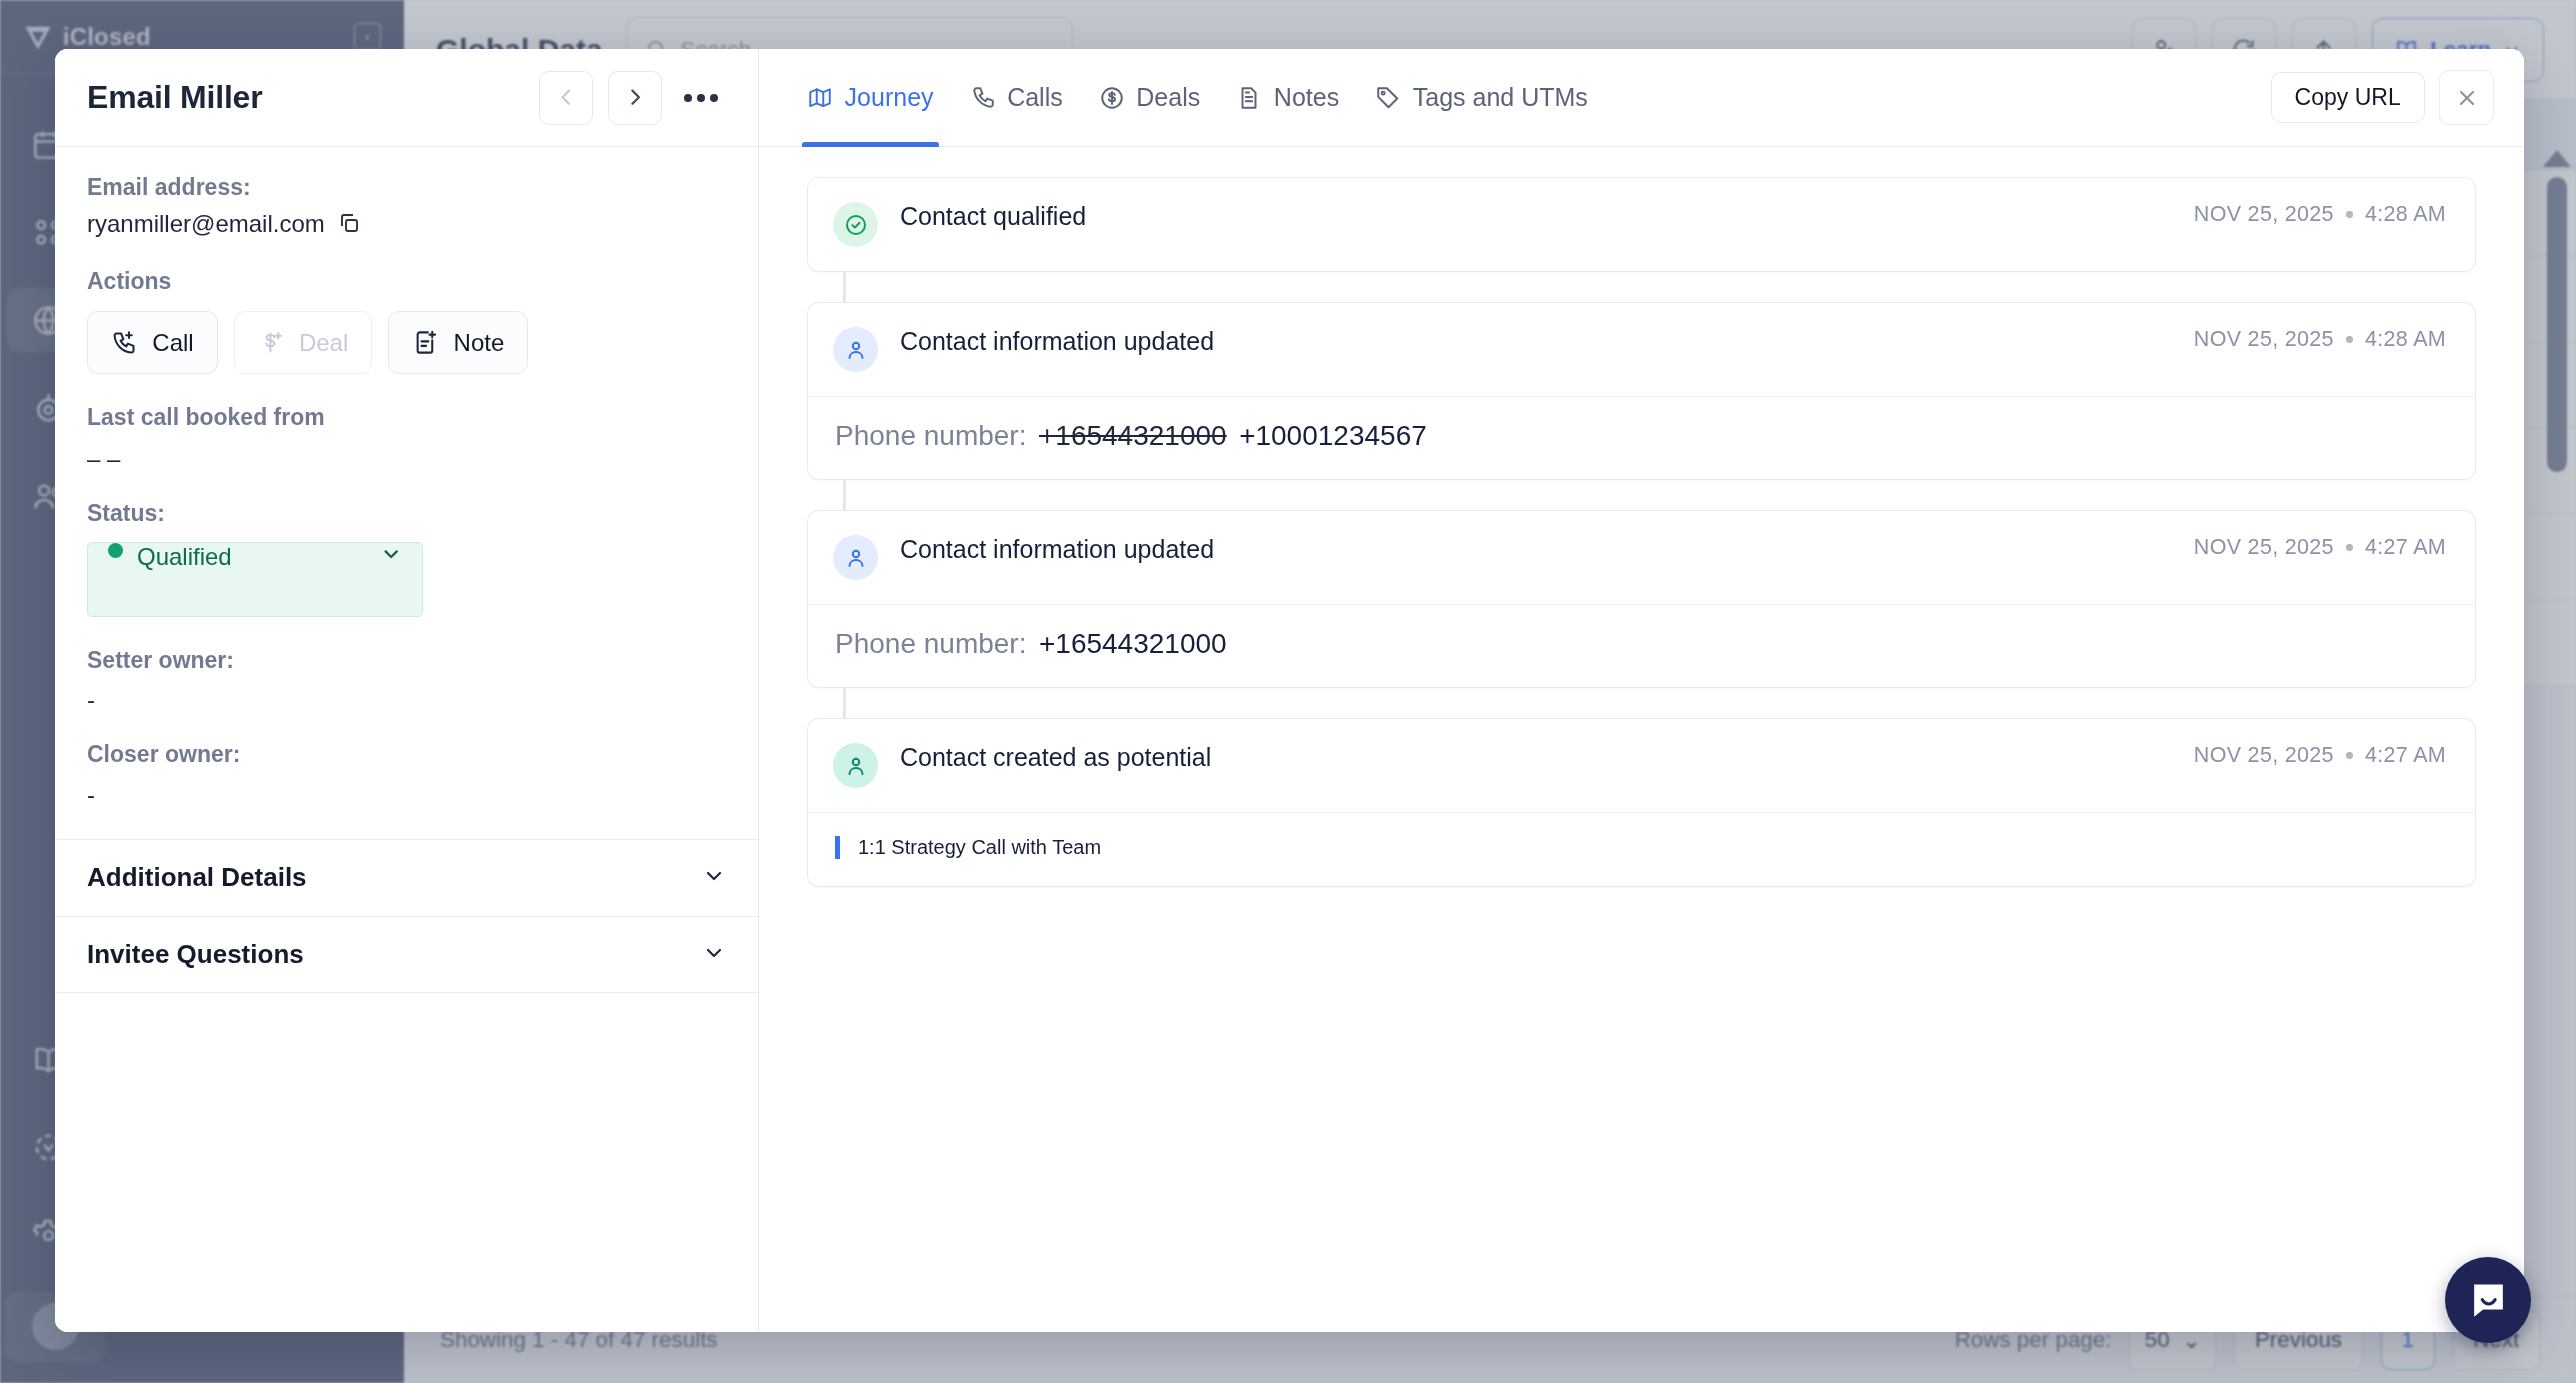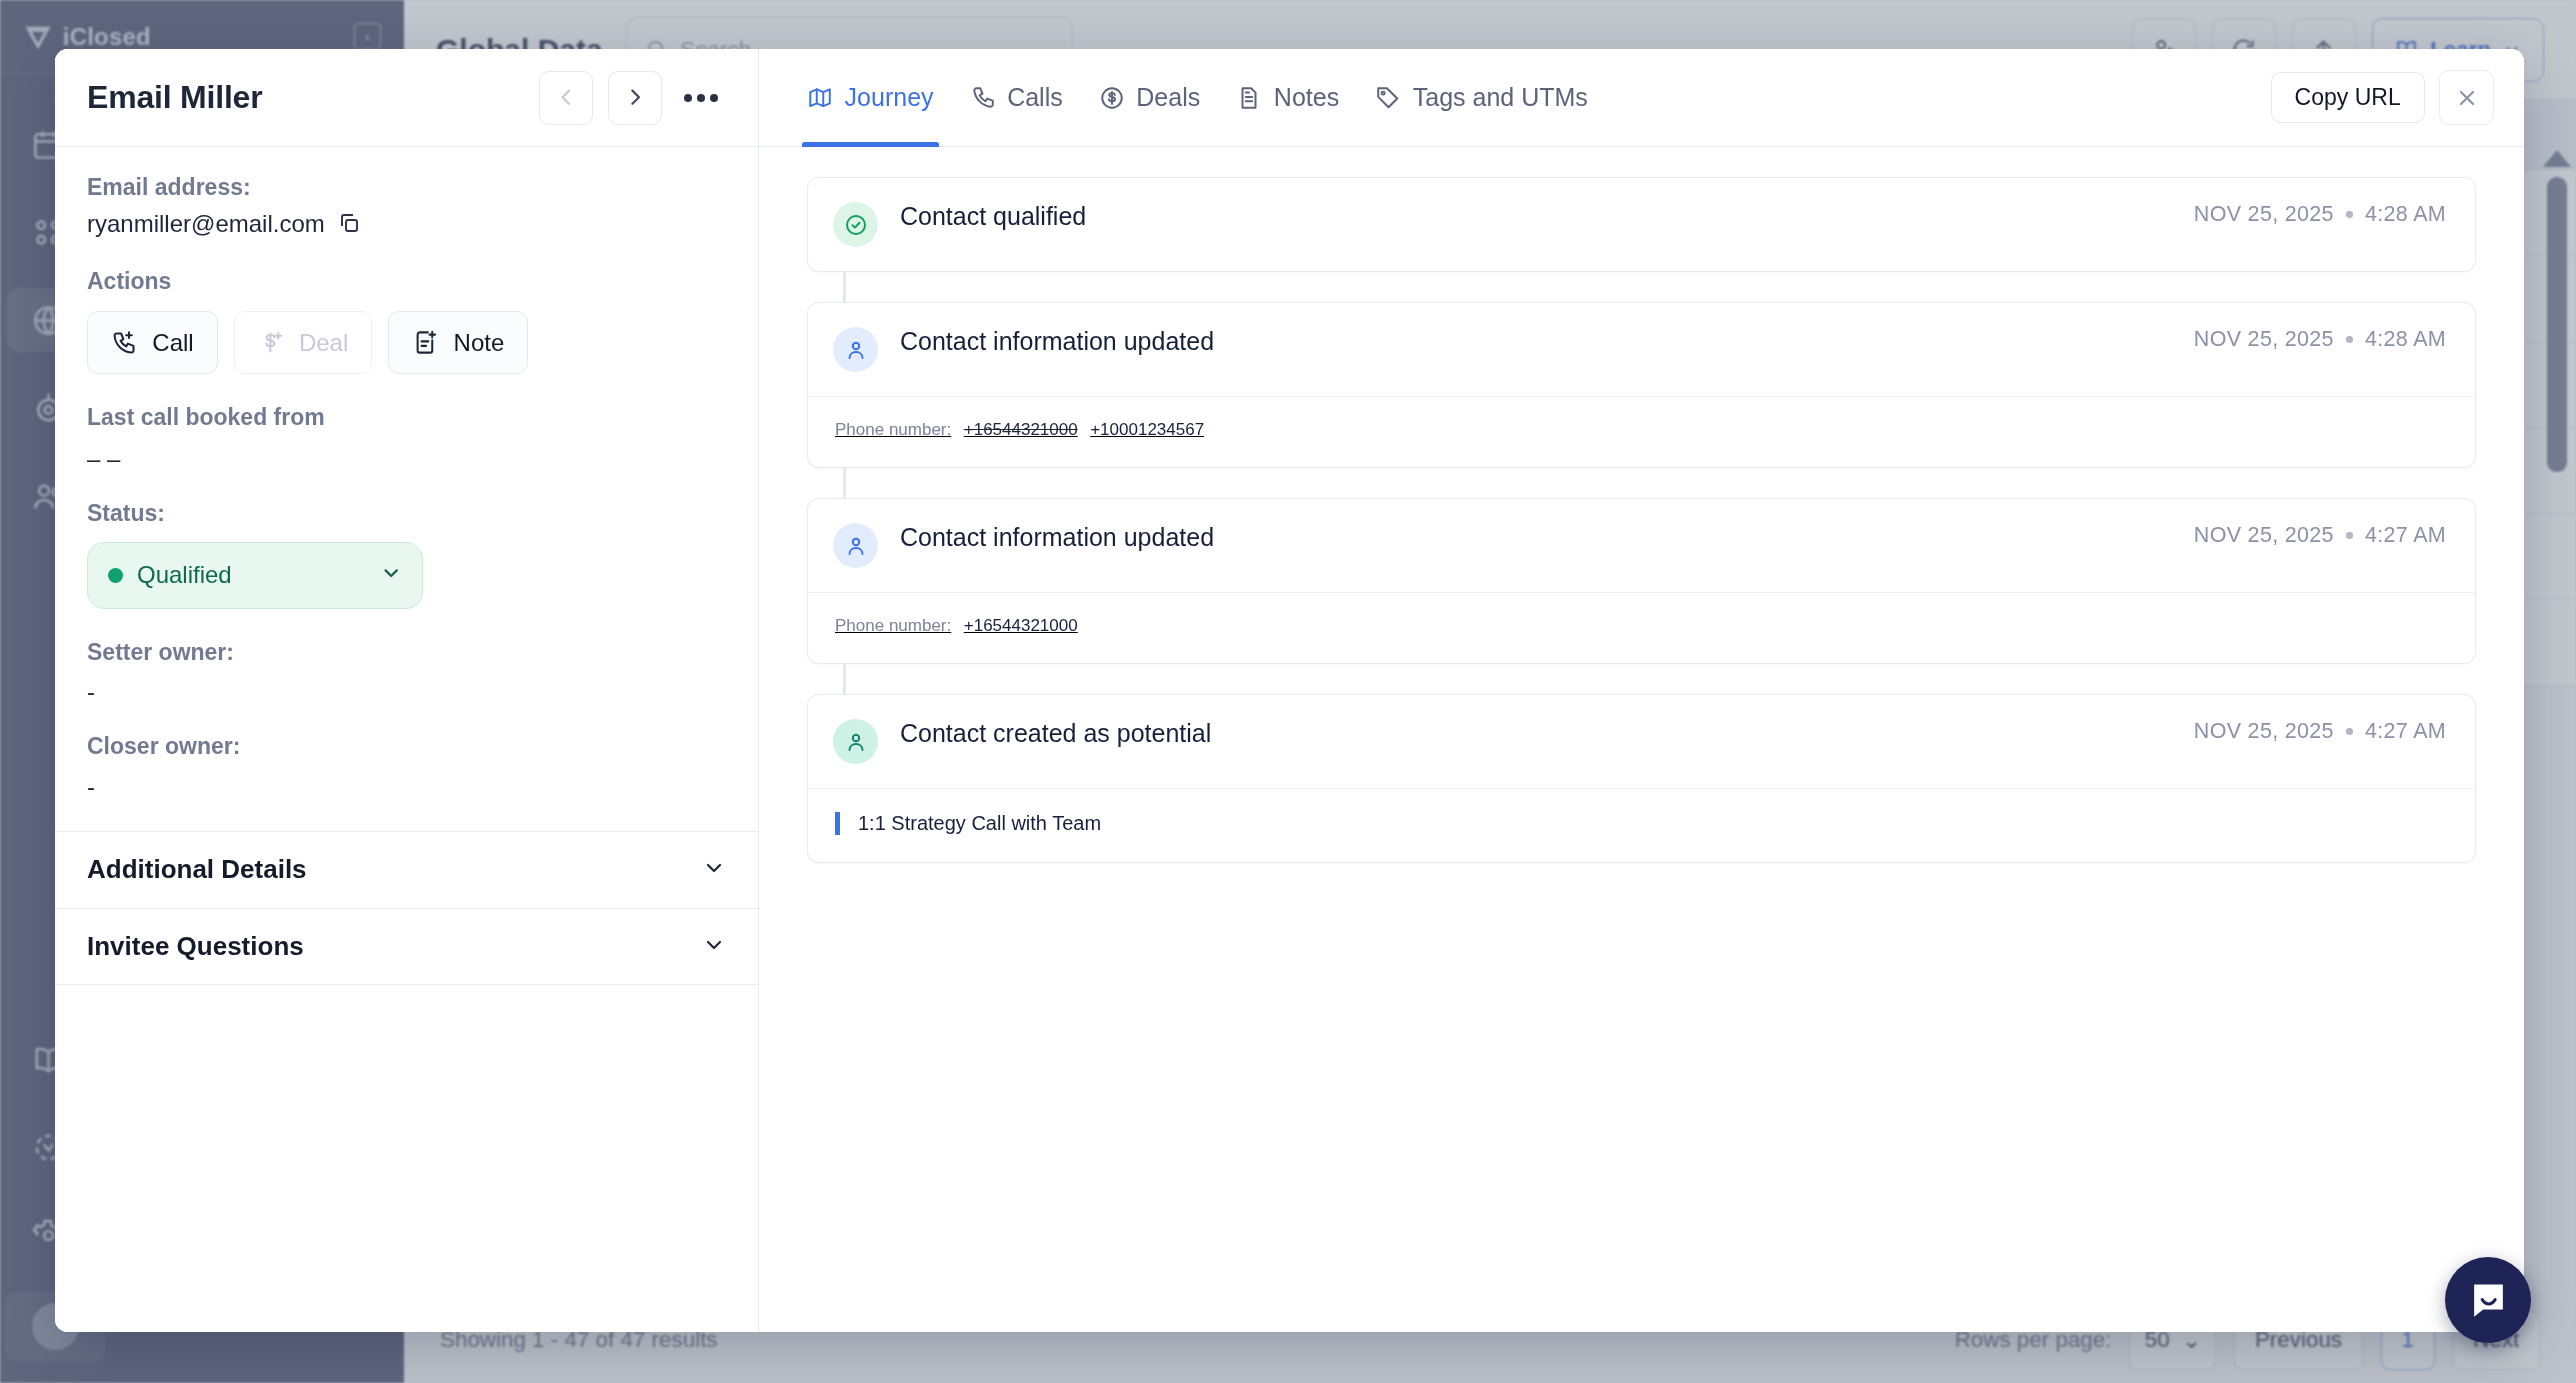--- a/index.html
+++ b/index.html
@@ -159,23 +159,23 @@
     border: 1.4px solid #e4e7ef; background: #fbfcfd;
     display: flex; align-items: center; gap: 14.3px;
     font-size: 24px; color: #121826; font-weight: 500;
   }
   .act-btn svg { width: 27px; height: 27px; fill: none; stroke: #1e2639; stroke-width: 1.8;
      stroke-linecap: round; stroke-linejoin: round;}
   .act-btn.disabled { color: #c6cbd8; background: #fff; border-color: #eef0f5; }
   .act-btn.disabled svg { stroke: #c6cbd8; }
 
   #status-select {
-    margin-top: 14.3px; width: 336px; height: 67px;
-    background: #e8f7ef; border: 1.3px solid #cdeade; border-radius: 17px;
-    display: flex; align-items: center; padding: 0 19.7px; gap: 14.3px;
+    margin-top: 14.3px; width: 336px; height: 75px;
+    background: #e8f7ef; border: 1.3px solid #cdeade; border-radius: 5px;
+    display: flex; padding: 0 19.7px; gap: 14.3px;
   }
   #status-select .dot { width: 15px; height: 15px; border-radius: 50%; background: #10a071; }
   #status-select .txt { font-size: 24px; color: #0e6b4b; font-weight: 500; }
   #status-select .chev { margin-left: auto; }
   #status-select .chev svg { width: 22.4px; height: 22.4px; stroke: #1c5d44; fill: none; stroke-width: 2.4;
      stroke-linecap: round; stroke-linejoin: round;}
 
   .accordion {
     height: 77px; border-top: 0.9px solid #e9ecf2;
     display: flex; align-items: center; padding: 0 32px;
@@ -233,21 +233,21 @@
   .ev-icon.blue  { background: #e2ecfd; }
   .ev-icon.teal  { background: #cdf2e6; }
   .ev-icon svg { width: 24px; height: 24px; fill: none; stroke-width: 2; stroke-linecap: round; stroke-linejoin: round; }
   .ev-icon.green svg { stroke: #16a05f; }
   .ev-icon.blue svg  { stroke: #3b72e8; }
   .ev-icon.teal svg  { stroke: #13846a; }
   .ev-title { font-size: 25px; color: #16203a; font-weight: 500; }
   .ev-time { margin-left: auto; font-size: 21.5px; color: #8b92a6; letter-spacing: 0.3px; display:flex; align-items:center; gap:12.5px;}
   .ev-time .sep { width: 6.3px; height: 6.3px; border-radius: 50%; background: #b2b8c6; display:block;}
   .ev-body { border-top: 1.3px solid #eceff4; padding: 23px 29px 27px 27px; }
-  .ev-kv { display: flex; align-items: baseline; gap: 12.5px; font-size: 17px; text-decoration: underline; }
+  .ev-kv { display: flex; align-items: baseline; gap: 12.5px; font-size: 28px; }
   .kv-key { color: #7b8398; }
   .kv-old { color: #1e2639; text-decoration: line-through; }
   .kv-new { color: #16203a; font-weight: 500; }
   .ev-quote { border-left: 5.4px solid #3b72e8; padding-left: 18px; font-size: 20px; color: #16203a; }
 
   
   #intercom {
     position: absolute; z-index: 40; right: 45px; bottom: 40px;
     width: 86px; height: 86px; border-radius: 50%; background: #1f2456;
     display: flex; align-items: center; justify-content: center;

